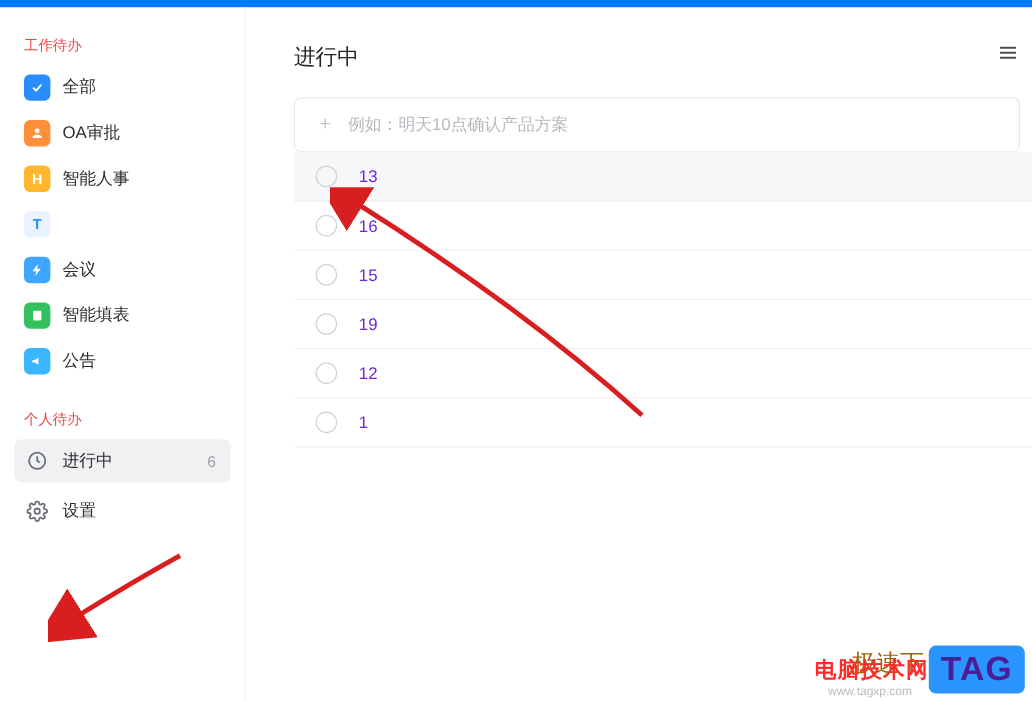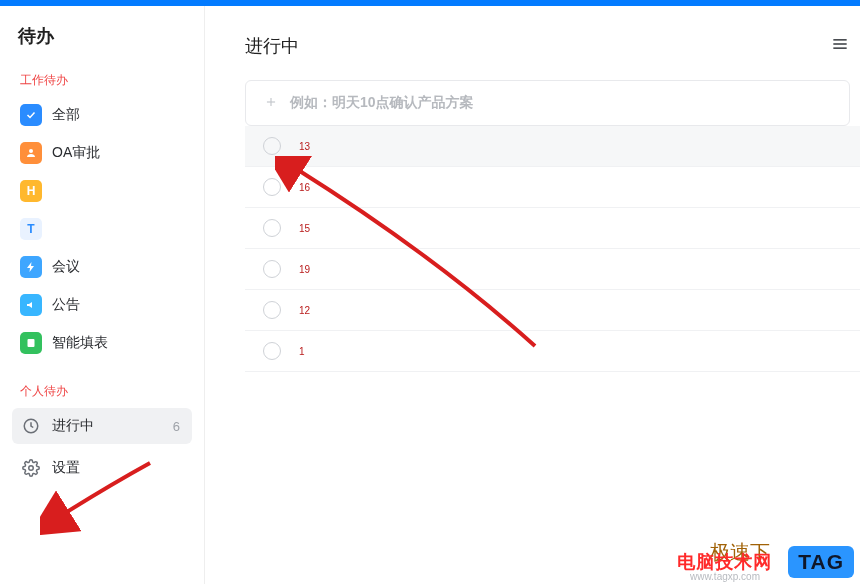--- a/index.html
+++ b/index.html
@@ -21,46 +21,45 @@
   .nav-icon { width: 22px; height: 22px; border-radius: 5px; display: flex; align-items: center; justify-content: center; margin-right: 10px; font-size: 12px; color: #fff; font-weight: 600; flex-shrink: 0; }
   .nav-label { flex: 1; }
   .nav-count { font-size: 13px; color: #9ea2a8; margin-right: 4px; }
   .gear-icon svg, .clock-icon svg { width: 18px; height: 18px; color: #6b6f76; }
   .gear-icon, .clock-icon { width: 22px; height: 22px; display: flex; align-items: center; justify-content: center; margin-right: 10px; }
 
   .main { flex: 1; padding: 28px 0 0 40px; position: relative; overflow: hidden; }
   .main-header { display: flex; align-items: center; justify-content: space-between; padding-right: 10px; }
   .main-title { font-size: 18px; font-weight: 500; color: #222; }
   .menu-icon svg { width: 20px; height: 20px; color: #4a4d52; }
-  .add-task { margin-top: 22px; margin-right: 10px; height: 46px; border: 1px solid #e8e9ec; border-radius: 6px; display: flex; align-items: center; padding: 0 18px; color: #b6b9be; font-size: 14px; cursor: text; font-weight: bold; }
+  .add-task { margin-top: 22px; margin-right: 10px; height: 46px; border: 1px solid #e8e9ec; border-radius: 6px; display: flex; align-items: center; padding: 0 18px; color: #b6b9be; font-size: 14px; cursor: text; }
   .add-task svg { width: 14px; height: 14px; color: #c3c6cb; margin-right: 12px; }
   .group-title { font-size: 15px; color: #222; margin: 24px 0 10px 0; }
   .task-list { display: flex; flex-direction: column; }
-  .task-item { display: flex; align-items: center; height: 41px; padding: 0 18px; border-bottom: 1px solid #f0f1f3; font-size: 10px; color: #b91c1c; cursor: pointer; }
+  .task-item { display: flex; align-items: center; height: 41px; padding: 0 18px; border-bottom: 1px solid #f0f1f3; font-size: 14px; color: #6d28d9; cursor: pointer; }
   .task-item.hover { background: #f6f7f8; }
   .task-check { width: 18px; height: 18px; border: 1.5px solid #cfd2d7; border-radius: 50%; margin-right: 18px; flex-shrink: 0; }
   .task-label { font-weight: 500; }
 
   
   .arrow { position: absolute; pointer-events: none; }
 
   .watermark { position: absolute; right: 6px; bottom: 6px; display: flex; align-items: center; gap: 0; }
   .wm-text { font-size: 18px; font-weight: 700; color: #ff2a2a; letter-spacing: 1px; }
   .wm-sub { position: absolute; right: 100px; bottom: 2px; font-size: 10px; color: #b8bbc0; margin-left: 33px; }
-  .wm-tag { background: #2a95ff; color: #0f172a; font-weight: 700; font-size: 21px; padding: 4px 10px; border-radius: 6px; letter-spacing: 1px; margin-left: 16px; }
+  .wm-tag { background: #2a95ff; color: #4c1d95; font-weight: 700; font-size: 28px; padding: 4px 10px; border-radius: 6px; letter-spacing: 1px; }
   .wm-faint { position: absolute; right: 90px; bottom: 18px; font-size: 20px; color: #a16207; font-weight: 500; }
 </style>
 </head>
 <body>
 
 <div class="topbar"></div>
 <div class="app">
 
   <aside class="sidebar">
-    <div class="sidebar-title">待办</div>
 
 
     <div class="section-label">工作待办</div>
     <div class="nav-list">
 
       <div class="nav-item">
         <span class="nav-icon" style="background:#2a8cff">
           <svg width="12" height="12" viewBox="0 0 24 24" fill="none" stroke="#fff" stroke-width="3">
               <polyline points="5 12 10 17 19 7"></polyline>
             </svg>
@@ -73,51 +72,52 @@
           <svg width="12" height="12" viewBox="0 0 24 24" fill="#fff">
               <circle cx="12" cy="8" r="4"></circle>
               <path d="M4 20c0-4 4-6 8-6s8 2 8 6"></path>
             </svg>
         </span>
         <span class="nav-label">OA审批</span>
       </div>
 
       <div class="nav-item">
         <span class="nav-icon" style="background:#ffb82e;color:#fff">H</span>
+        <span class="nav-label">智能人事</span>
       </div>
 
       <div class="nav-item">
         <span class="nav-icon" style="background:#e9f2ff;color:#2a8cff">T</span>
       </div>
 
       <div class="nav-item">
         <span class="nav-icon" style="background:#3ea6ff">
           <svg width="12" height="12" viewBox="0 0 24 24" fill="#fff">
               <path d="M13 2 4 14h6l-1 8 9-12h-6z"></path>
             </svg>
         </span>
         <span class="nav-label">会议</span>
       </div>
 
       <div class="nav-item">
+        <span class="nav-icon" style="background:#33c15e">
+          <svg width="12" height="12" viewBox="0 0 24 24" fill="#fff">
+              <rect x="5" y="4" width="14" height="16" rx="2"></rect>
+            </svg>
+        </span>
+        <span class="nav-label">智能填表</span>
+      </div>
+
+      <div class="nav-item">
         <span class="nav-icon" style="background:#38b6ff">
           <svg width="12" height="12" viewBox="0 0 24 24" fill="#fff">
               <path d="M4 10v4h4l6 4V6l-6 4H4z"></path>
             </svg>
         </span>
         <span class="nav-label">公告</span>
-      </div>
-
-      <div class="nav-item">
-        <span class="nav-icon" style="background:#33c15e">
-          <svg width="12" height="12" viewBox="0 0 24 24" fill="#fff">
-              <rect x="5" y="4" width="14" height="16" rx="2"></rect>
-            </svg>
-        </span>
-        <span class="nav-label">智能填表</span>
       </div>
 
     </div>
 
     <div class="section-label" style="margin-top:22px">个人待办</div>
     <div class="nav-list">
       <div class="nav-item active">
         <span class="clock-icon">
           <svg viewBox="0 0 24 24" fill="none" stroke="currentColor" stroke-width="2">
               <circle cx="12" cy="12" r="9"></circle>

